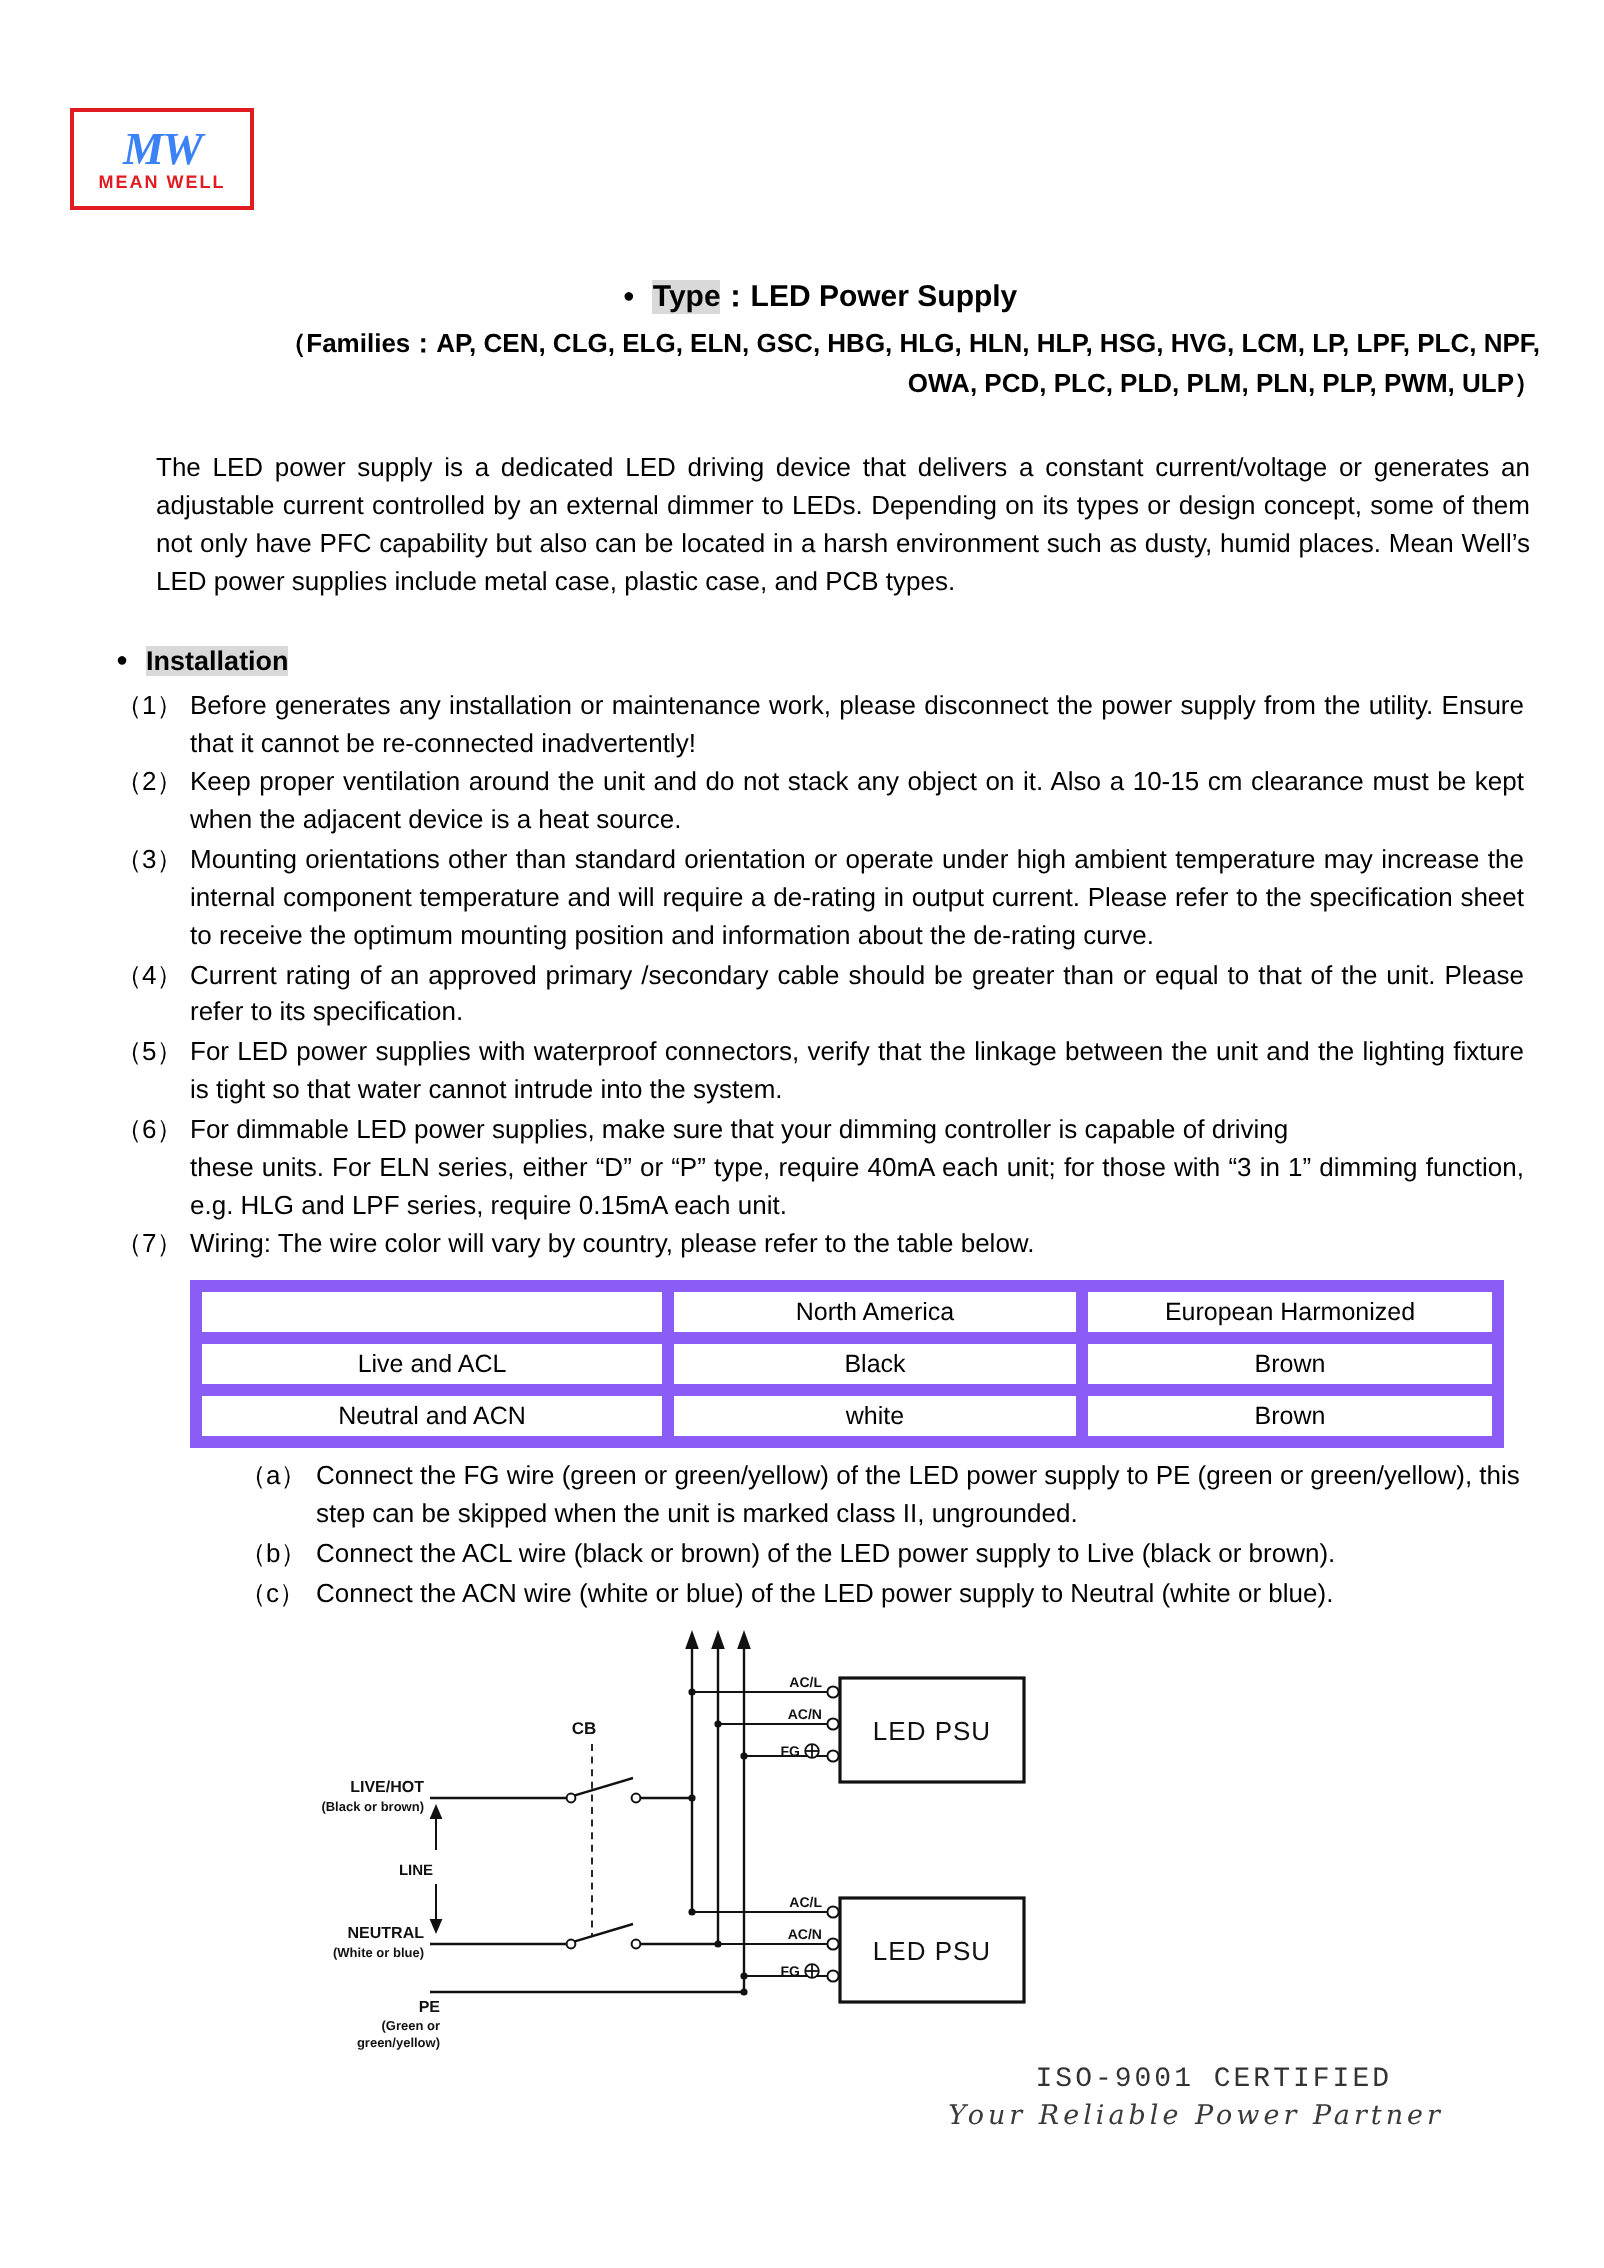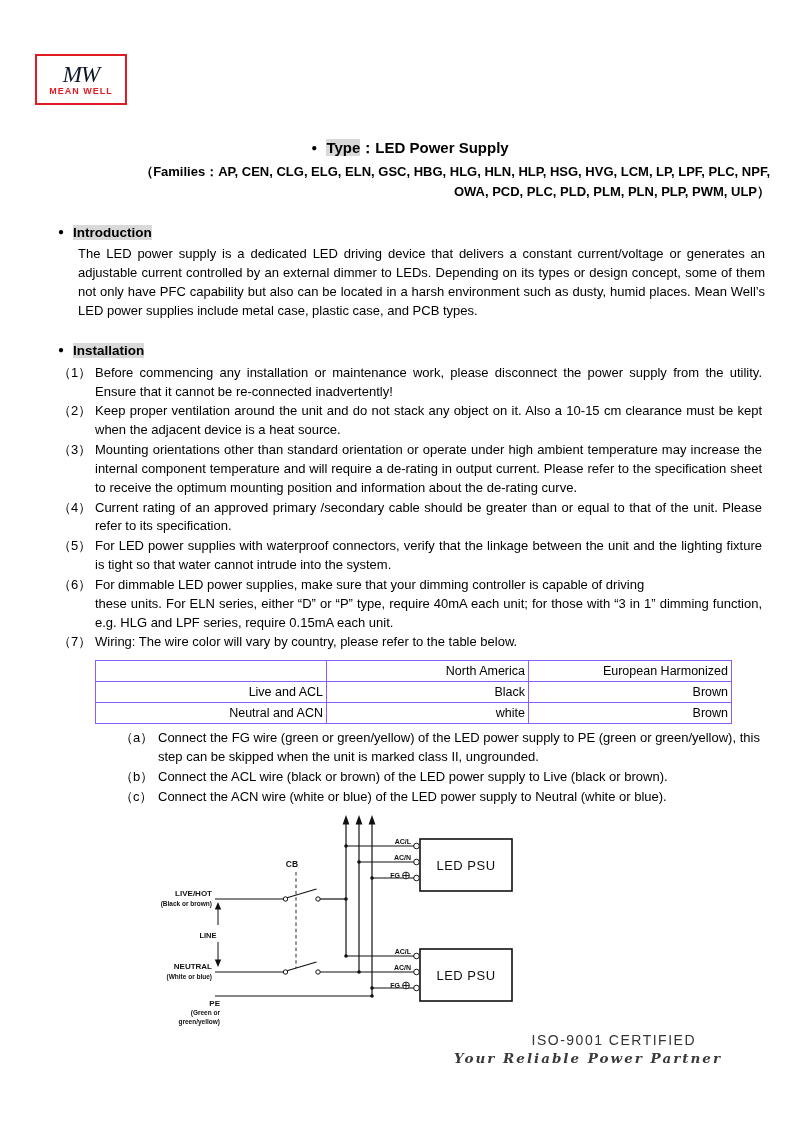--- a/index.html
+++ b/index.html
@@ -2,51 +2,51 @@
 <html><head>
 <meta charset="utf-8">
 <title>Installation Manual</title>
 <style>
   html,body{margin:0;padding:0;background:#fff;}
   .page{position:relative;width:802px;height:1134px;margin:0 auto;background:#fff;color:#000;
         font-family:"Liberation Sans","DejaVu Sans",sans-serif;font-size:13px;overflow:hidden;}
   .header{position:relative;height:126px;}
   .logo{position:absolute;left:35px;top:54px;width:88px;height:47px;border:2px solid #e11b22;
         display:flex;flex-direction:column;align-items:center;justify-content:center;gap:1px;background:#fff;}
-  .logo-mw{color:#0f172a;font-weight:normal;font-style:italic;font-size:23px;line-height:21px;
+  .logo-mw{color:#3b82f6;font-weight:bold;font-style:italic;font-size:23px;line-height:21px;
            font-family:"Liberation Serif","DejaVu Serif",serif;letter-spacing:-1px;}
   .logo-name{color:#e11b22;font-weight:bold;font-size:9px;letter-spacing:1px;}
   .title{position:absolute;left:0;right:0;top:74px;margin:0;text-align:center;font-size:23px;
          font-weight:bold;text-decoration:underline;}
   .content{padding:0 40px 0 58px;}
   .bullet{font-size:10px;margin-right:9px;vertical-align:2px;}
   .hl{background:#d9d9d9;}
   .type-heading{margin-top:13px;font-size:15px;font-weight:bold;text-align:center;}
   .families{font-weight:bold;text-align:right;width:655px;margin:4px 0 0 57px;line-height:1.55;}
   .sec-line{font-size:13.5px;font-weight:bold;}
   .intro-sec{margin-top:23px;}
   .intro-body{margin:5px 0 0 20px;width:687px;text-align:justify;line-height:1.45;}
   .install-sec{margin-top:22px;}
   .items{margin-top:6px;}
   .item{display:flex;line-height:1.45;margin-top:1px;}
   .item-num{flex:0 0 37px;}
   .item-text{flex:1;text-align:justify;white-space:pre-line;}
   table.wire{border-collapse:collapse;margin:8px 0 5px 37px;}
-  table.wire td{border:1px solid #8b5cf6;height:20px;text-align:right;font-size:12.5px;padding:0 3px;}
+  table.wire td{border:6px solid #8b5cf6;height:20px;text-align:center;font-size:12.5px;padding:0 3px;}
   .col-a{width:224px;}.col-b{width:195px;}.col-c{width:196px;}
   .sub-items{margin-left:62px;margin-top:2px;}
   .sub-item{display:flex;line-height:1.45;margin-top:1px;}
   .sub-num{flex:0 0 38px;}
   .sub-text{flex:1;}
   .diagram-wrap{margin:5px 0 0 92px;}
   .footer{margin-top:2px;}
-  .iso{text-align:right;padding-right:66px;font-family:Liberation Sans, sans-serif;
+  .iso{text-align:right;padding-right:66px;font-family:Liberation Mono, monospace;
        font-size:14px;letter-spacing:1.5px;color:#333;}
   .slogan{text-align:right;padding-right:40px;font-family:"DejaVu Serif","Liberation Serif",serif;
-          font-style:italic;font-weight:bold;font-size:13.5px;letter-spacing:2px;color:#3a3a3a;margin-top:2px;}
+          font-style:italic;font-weight:normal;font-size:13.5px;letter-spacing:2px;color:#3a3a3a;margin-top:2px;}
 </style>
 </head>
 <body>
 
 <div class="page">
 
   <header class="header">
     <div class="logo">
       <div class="logo-mw">MW</div>
       <div class="logo-name">MEAN WELL</div>
@@ -54,31 +54,30 @@
   </header>
 
   <main class="content">
 
     <section>
       <div class="type-heading"><span class="bullet">●</span><span class="hl">Type</span><span>：LED Power Supply</span></div>
       <div class="families"><span>（Families：</span><span>AP, CEN, CLG, ELG, ELN, GSC, HBG, HLG, HLN, HLP, HSG, HVG, LCM, LP, LPF, PLC, NPF, OWA, PCD, PLC, PLD, PLM, PLN, PLP, PWM, ULP）</span></div>
     </section>
 
     <section class="intro-sec">
-      <div class="sec-line"><span class="bullet">●</span><span class="hl">Introduction</span></div>
       <p class="intro-body">The LED power supply is a dedicated LED driving device that delivers a constant current/voltage or generates an adjustable current controlled by an external dimmer to LEDs. Depending on its types or design concept, some of them not only have PFC capability but also can be located in a harsh environment such as dusty, humid places. Mean Well’s LED power supplies include metal case, plastic case, and PCB types.</p>
     </section>
 
     <section class="install-sec">
       <div class="sec-line"><span class="bullet">●</span><span class="hl">Installation</span></div>
 
       <div class="items">
         <div class="item">
             <span class="item-num">（1）</span>
-            <span class="item-text">Before commencing any installation or maintenance work, please disconnect the power supply from the utility. Ensure that it cannot be re-connected inadvertently!</span>
+            <span class="item-text">Before generates any installation or maintenance work, please disconnect the power supply from the utility. Ensure that it cannot be re-connected inadvertently!</span>
           </div>
         <div class="item">
             <span class="item-num">（2）</span>
             <span class="item-text">Keep proper ventilation around the unit and do not stack any object on it. Also a 10-15 cm clearance must be kept when the adjacent device is a heat source.</span>
           </div>
         <div class="item">
             <span class="item-num">（3）</span>
             <span class="item-text">Mounting orientations other than standard orientation or operate under high ambient temperature may increase the internal component temperature and will require a de-rating in output current. Please refer to the specification sheet to receive the optimum mounting position and information about the de-rating curve.</span>
           </div>
         <div class="item">

